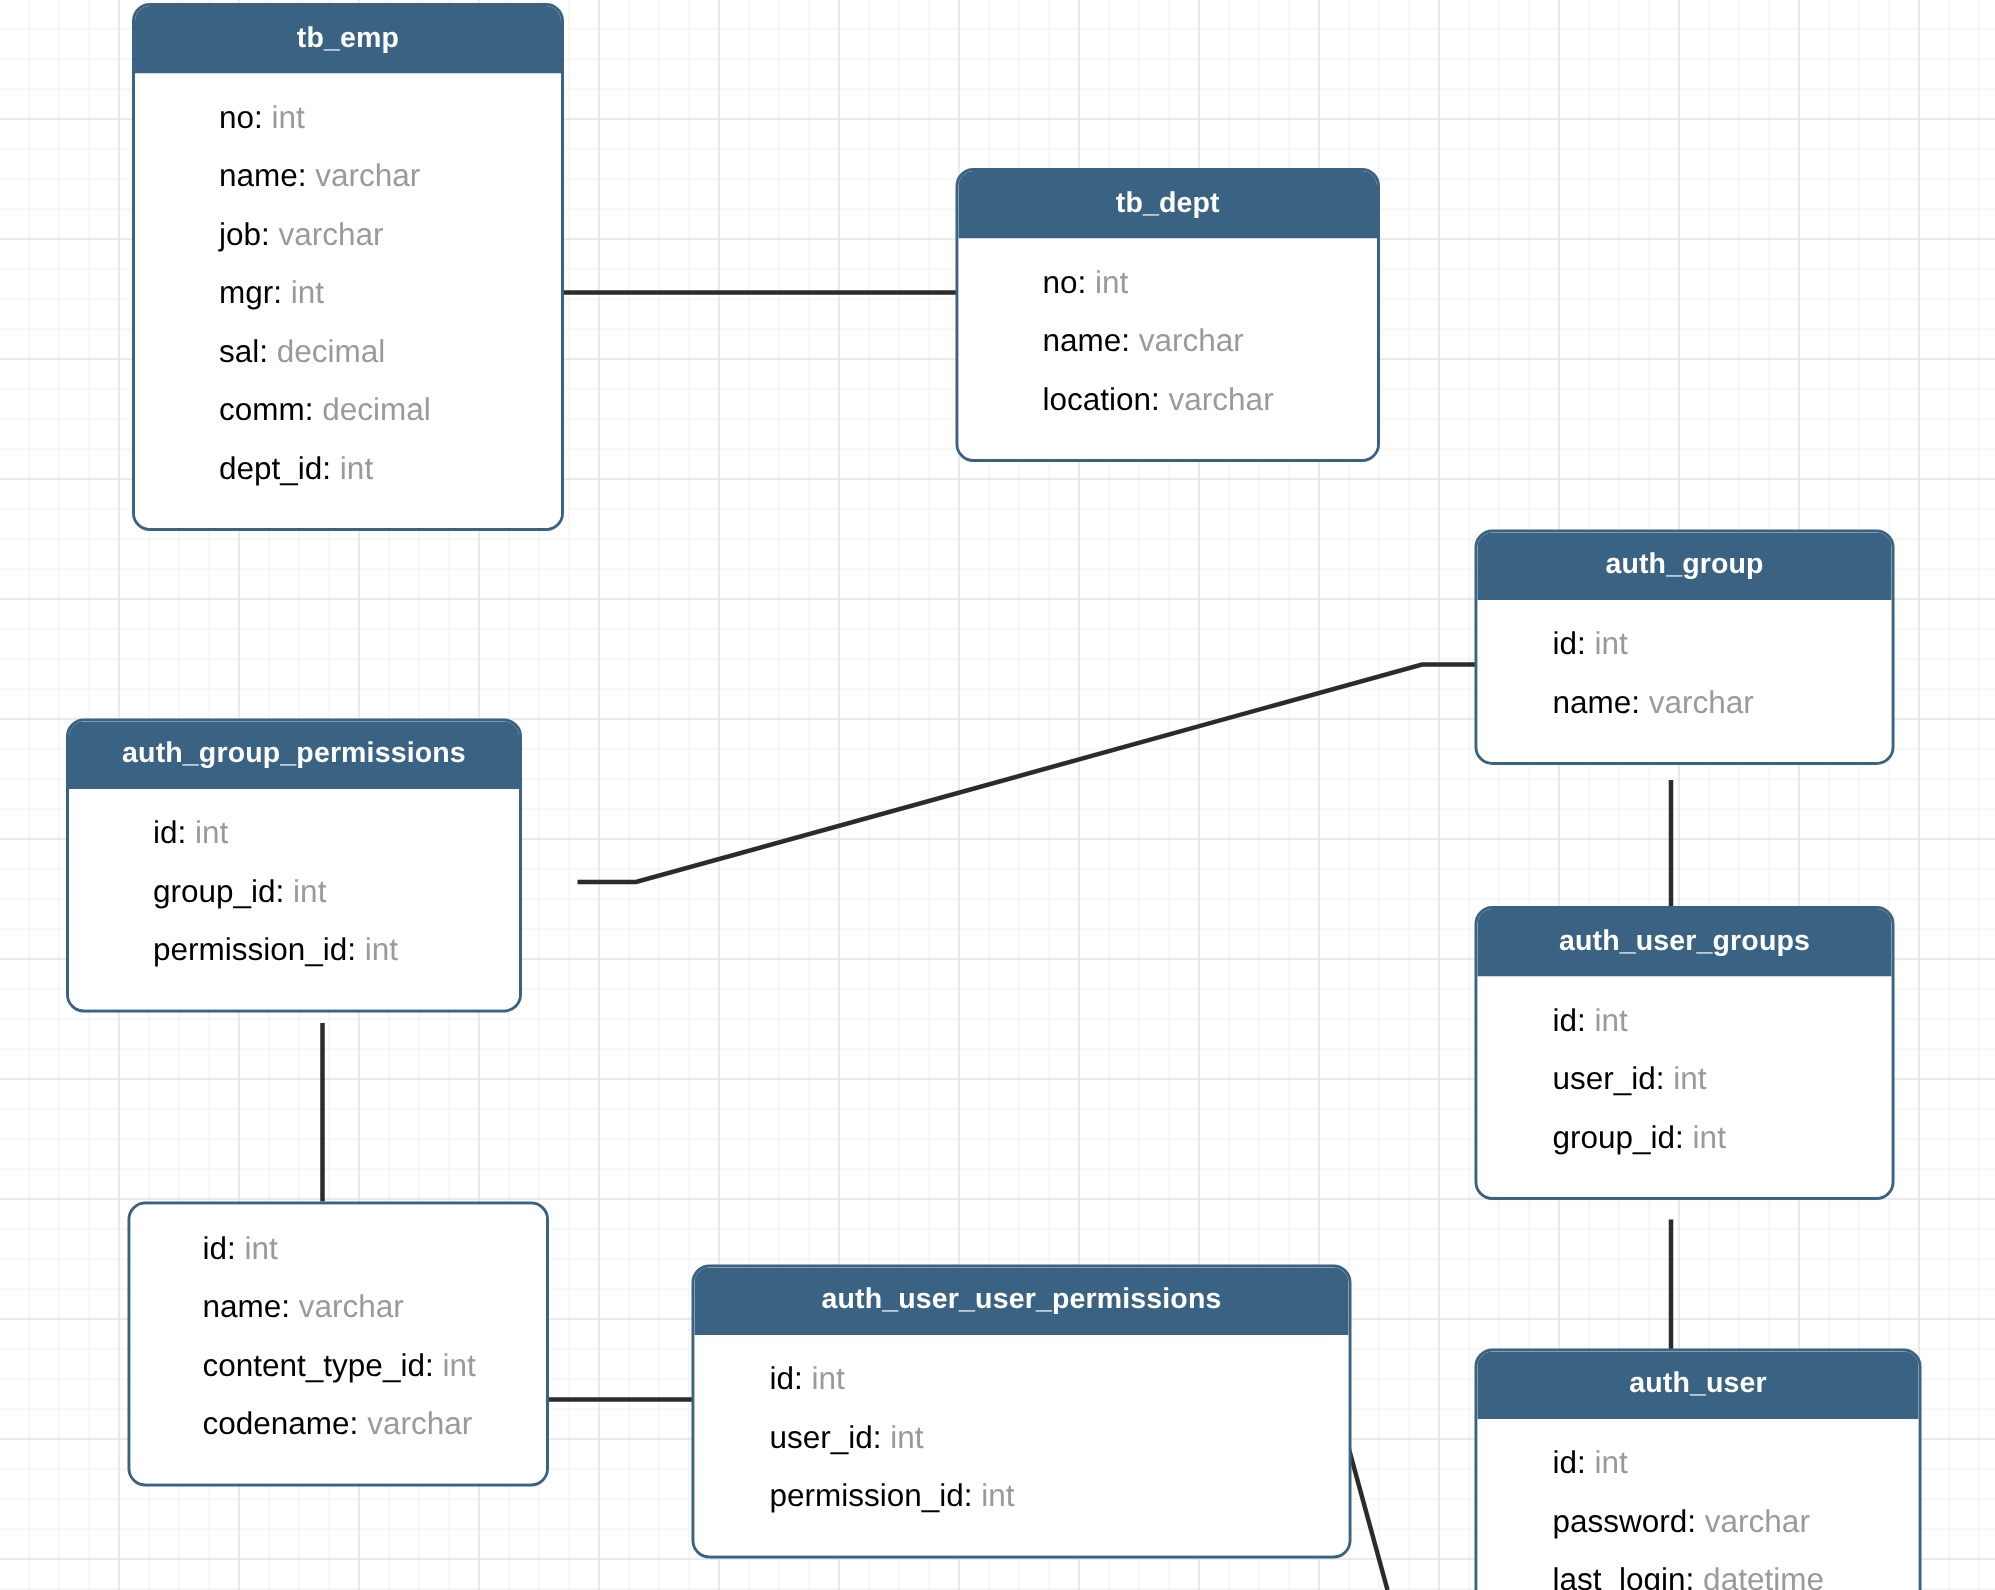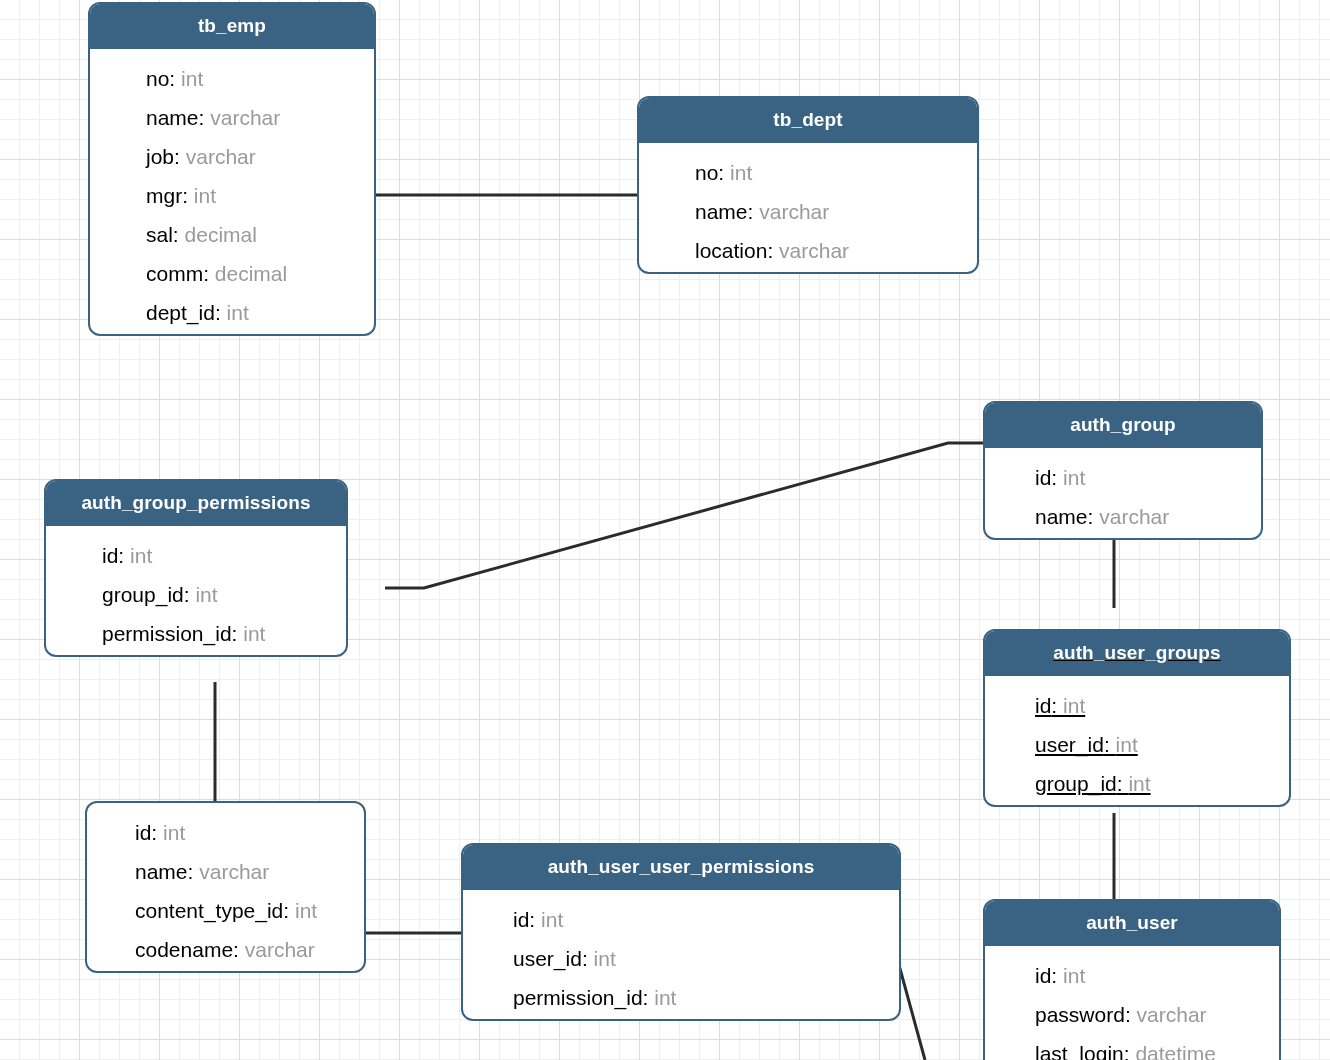--- a/index.html
+++ b/index.html
@@ -60,22 +60,21 @@
     font-size: 19px;
     font-weight: bold;
     line-height: 1.0;
     padding: 12px 10px 14px 10px;
     letter-spacing: 0.1px;
     white-space: nowrap;
   }
 
   .entity-body {
     background: #ffffff;
-    padding: 10px 0 2px 0;
-    border-radius: 24px;
+    padding: 10px 0 20px 0;
   }
 
   .field {
     font-size: 21px;
     line-height: 1.0;
     padding: 9px 14px 9px 0;
     white-space: nowrap;
     color: #000000;
   }
 
@@ -139,36 +138,36 @@
       </div>
       <div class="field">
         <span class="fname">comm</span><span class="fcolon">: </span><span class="ftype">decimal</span>
       </div>
       <div class="field">
         <span class="fname">dept_id</span><span class="fcolon">: </span><span class="ftype">int</span>
       </div>
     </div>
   </div>
 
-  <div class="entity ind-56" style="left:637px; top:96px; width:342px;">
+  <div class="entity ind-56" style="left:637px; top:112px; width:283px;">
     <div class="entity-header">tb_dept</div>
     <div class="entity-body">
       <div class="field">
         <span class="fname">no</span><span class="fcolon">: </span><span class="ftype">int</span>
       </div>
       <div class="field">
         <span class="fname">name</span><span class="fcolon">: </span><span class="ftype">varchar</span>
       </div>
       <div class="field">
         <span class="fname">location</span><span class="fcolon">: </span><span class="ftype">varchar</span>
       </div>
     </div>
   </div>
 
-  <div class="entity ind-50" style="left:983px; top:353px; width:280px;margin-top:48px;">
+  <div class="entity ind-50" style="left:983px; top:353px; width:280px;">
     <div class="entity-header">auth_group</div>
     <div class="entity-body">
       <div class="field">
         <span class="fname">id</span><span class="fcolon">: </span><span class="ftype">int</span>
       </div>
       <div class="field">
         <span class="fname">name</span><span class="fcolon">: </span><span class="ftype">varchar</span>
       </div>
     </div>
   </div>
@@ -181,21 +180,21 @@
       </div>
       <div class="field">
         <span class="fname">group_id</span><span class="fcolon">: </span><span class="ftype">int</span>
       </div>
       <div class="field">
         <span class="fname">permission_id</span><span class="fcolon">: </span><span class="ftype">int</span>
       </div>
     </div>
   </div>
 
-  <div class="entity ind-50" style="left:983px; top:629px; width:308px;text-decoration:underline;">
+  <div class="entity ind-50" style="left:983px; top:604px; width:280px;">
     <div class="entity-header">auth_user_groups</div>
     <div class="entity-body">
       <div class="field">
         <span class="fname">id</span><span class="fcolon">: </span><span class="ftype">int</span>
       </div>
       <div class="field">
         <span class="fname">user_id</span><span class="fcolon">: </span><span class="ftype">int</span>
       </div>
       <div class="field">
         <span class="fname">group_id</span><span class="fcolon">: </span><span class="ftype">int</span>

